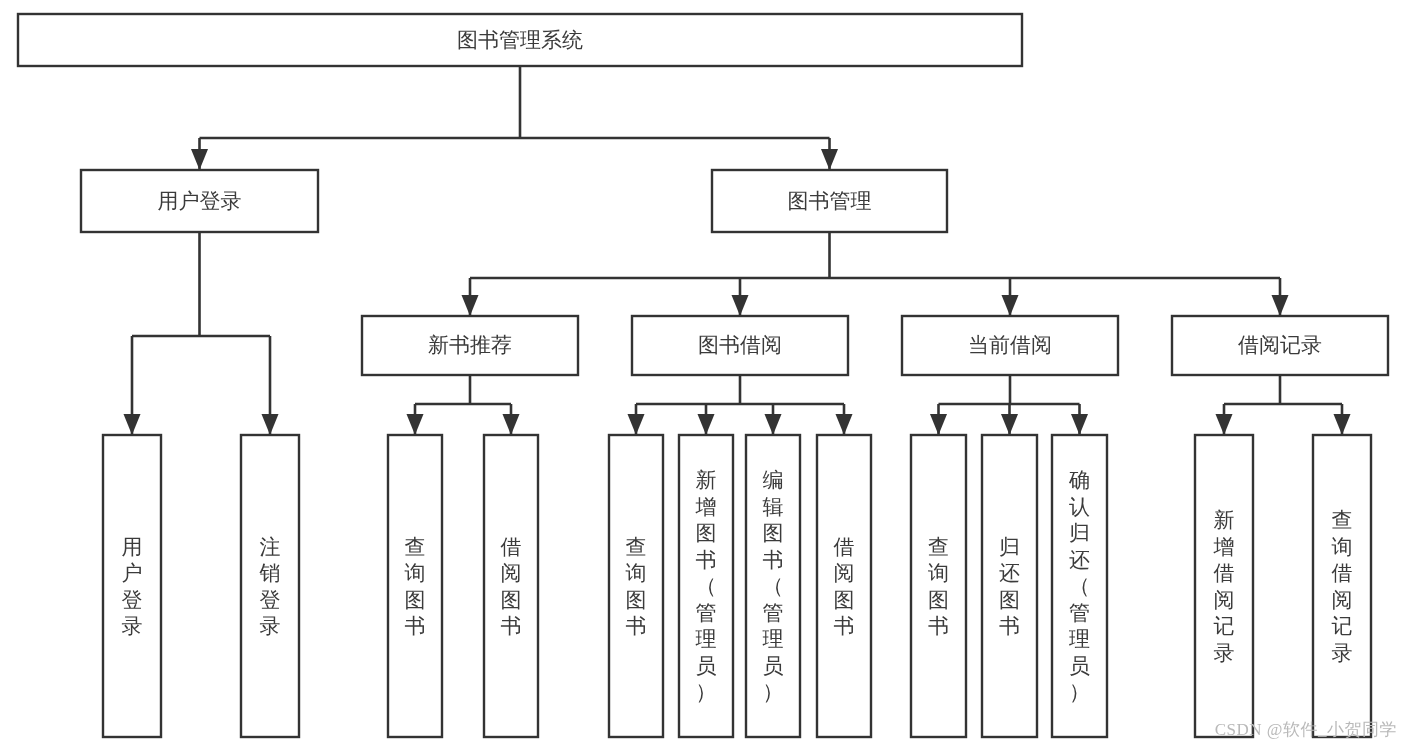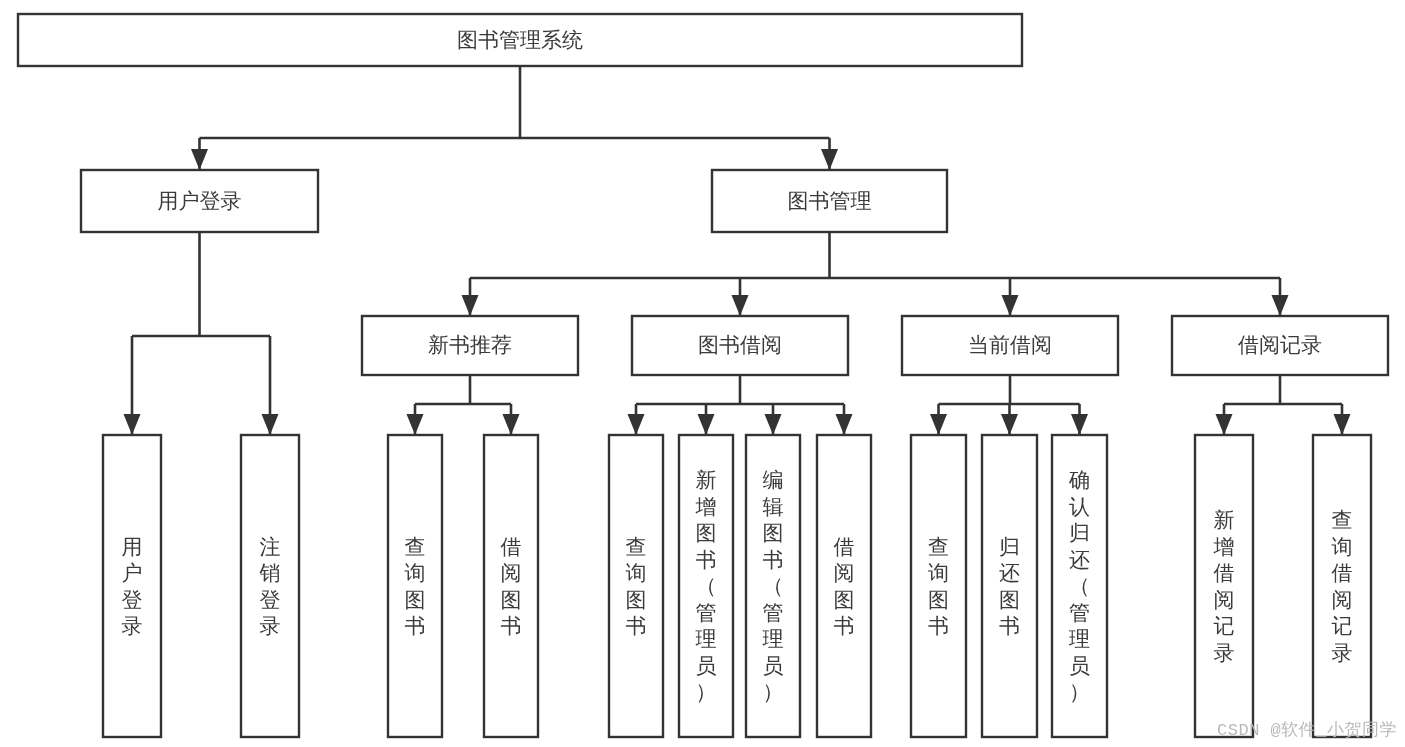--- a/index.html
+++ b/index.html
@@ -54,21 +54,21 @@
   .node-label-v {
     font-family: "Liberation Sans", "DejaVu Sans", sans-serif;
     font-size: 21px;
     fill: #3b3b3b;
     text-anchor: middle;
   }
   .watermark {
     position: absolute;
     right: 8px;
     bottom: 6px;
-    font-family: Liberation Mono, monospace;
+    font-family: Liberation Serif, serif;
     font-size: 17px;
     color: #b9b9b9;
     letter-spacing: 0.5px;
     white-space: nowrap;
     user-select: none;
   }
 </style>
 </head>
 <body>
 

